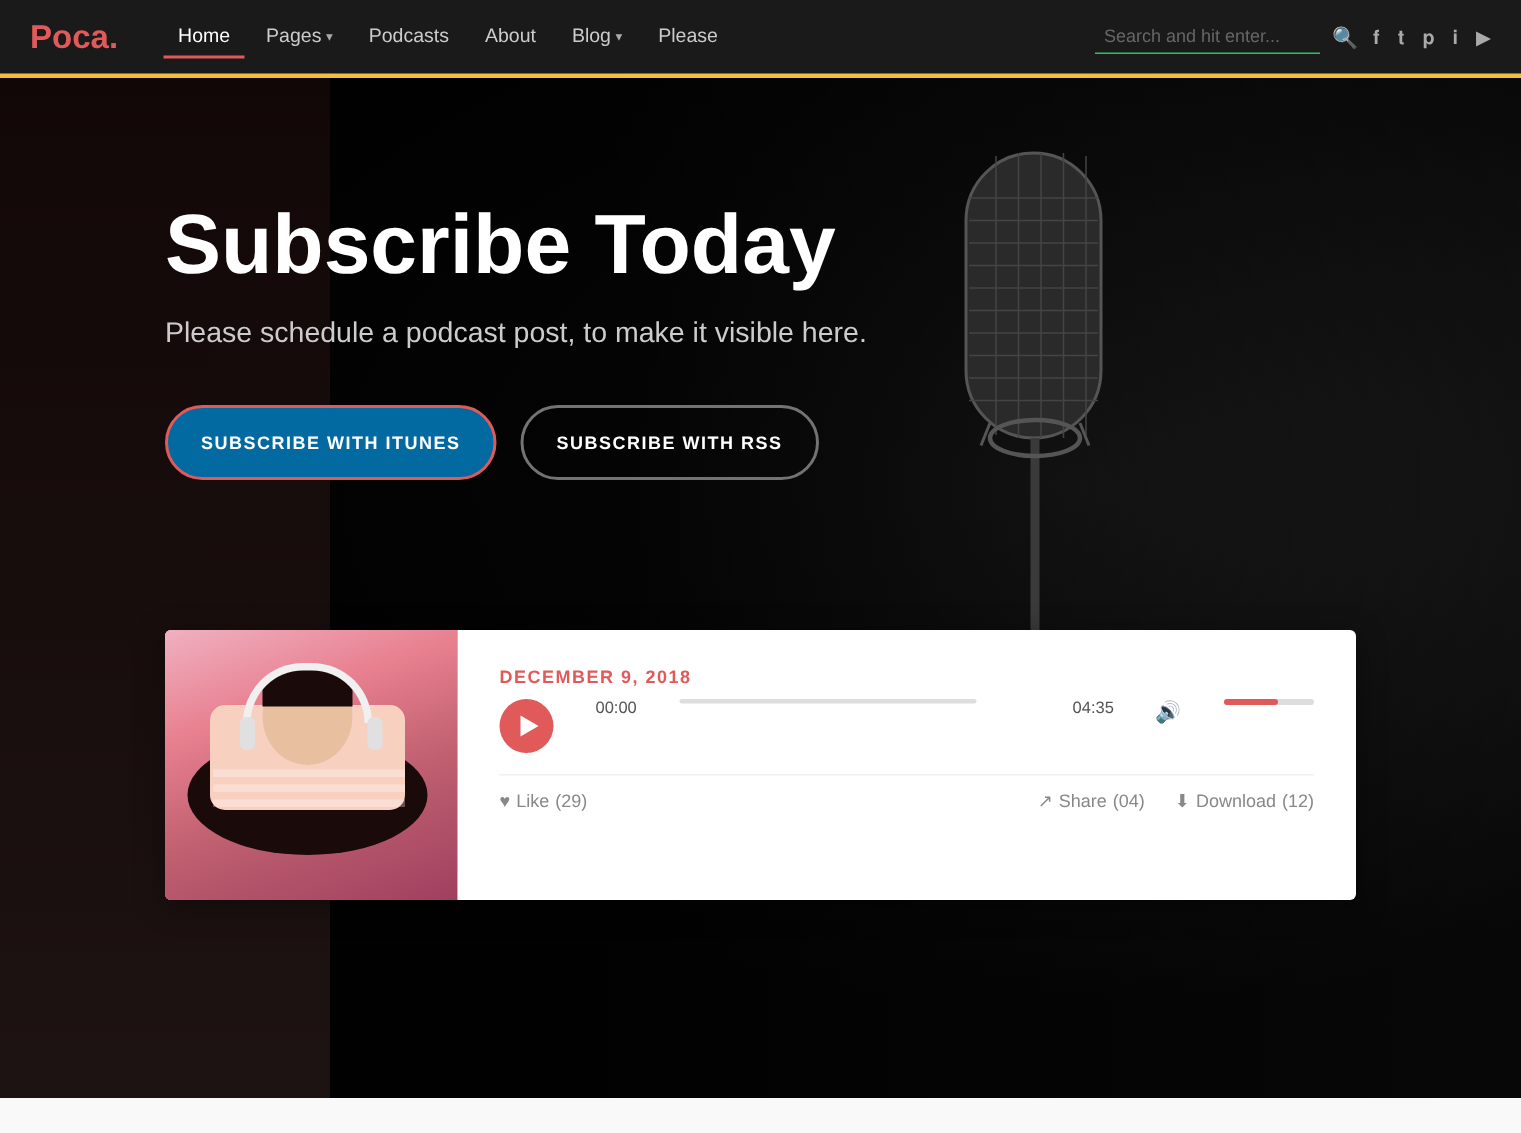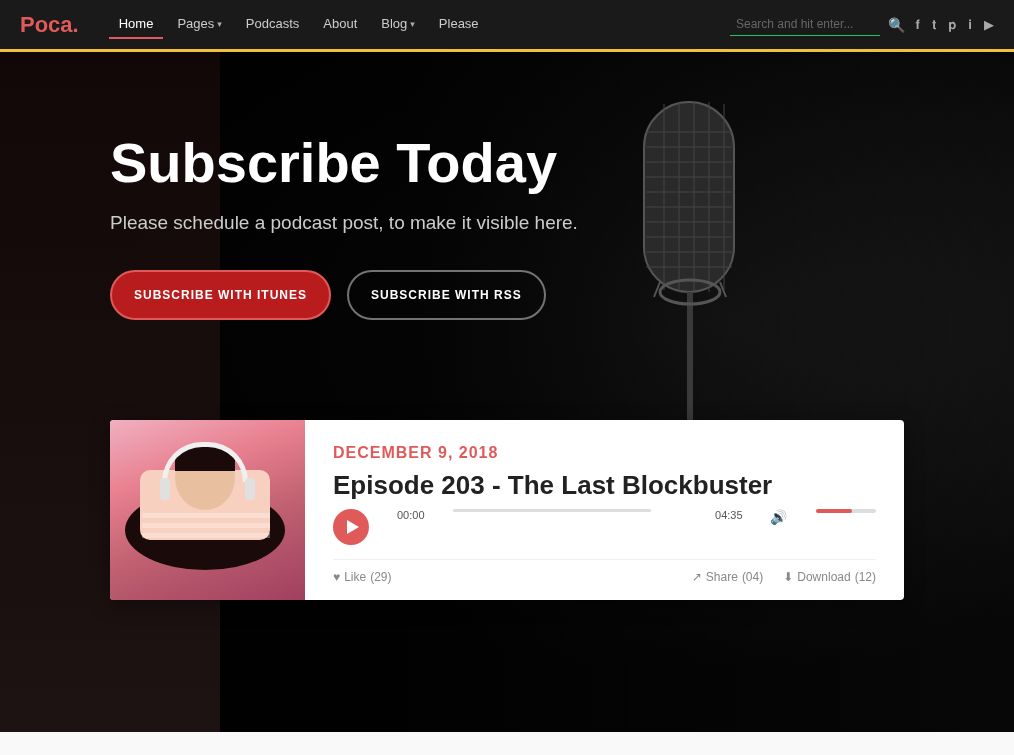--- a/index.html
+++ b/index.html
@@ -141,21 +141,21 @@
       color: #ccc;
       font-size: 19px;
       margin-bottom: 36px;
     }
     .hero-buttons {
       display: flex;
       gap: 16px;
       margin-bottom: 60px;
     }
     .btn-itunes {
-      background: #b91c1c;
+      background: #0369a1;
       color: #fff;
       border: 2px solid #e05a5a;
       padding: 12px 22px;
       border-radius: 30px;
       font-size: 12px;
       font-weight: 700;
       letter-spacing: 1px;
       text-transform: uppercase;
       cursor: pointer;
       white-space: nowrap;
@@ -193,21 +193,21 @@
       position: relative;
       overflow: hidden;
     }
 
     .episode-info {
       flex: 1;
       padding: 24px 28px 16px;
     }
     .episode-date {
       color: #e05a5a;
-      font-size: 16px;
+      font-size: 12px;
       font-weight: 700;
       letter-spacing: 1px;
       text-transform: uppercase;
       margin-bottom: 8px;
     }
     .episode-title {
       color: #222;
       font-size: 26px;
       font-weight: 700;
       margin-bottom: 8px;
@@ -439,21 +439,20 @@
 
           <div style="position:absolute;bottom:62px;left:32px;width:128px;height:5px;background:rgba(255,255,255,0.3);z-index:5;"></div>
           <div style="position:absolute;bottom:72px;left:32px;width:128px;height:5px;background:rgba(255,255,255,0.3);z-index:5;"></div>
           <div style="position:absolute;bottom:82px;left:32px;width:128px;height:5px;background:rgba(255,255,255,0.3);z-index:5;"></div>
         </div>
       </div>
     </div>
 
     <div class="episode-info">
       <div class="episode-date">DECEMBER 9, 2018</div>
-      <h2 class="episode-title">Episode 203 - The Last Blockbuster</h2>
 
       <div class="player">
         <div class="play-btn">
           <div class="play-triangle"></div>
         </div>
         <span class="time-start">00:00</span>
         <div class="progress-bar-container">
           <div class="progress-bar-fill"></div>
         </div>
         <span class="time-end">04:35</span>

